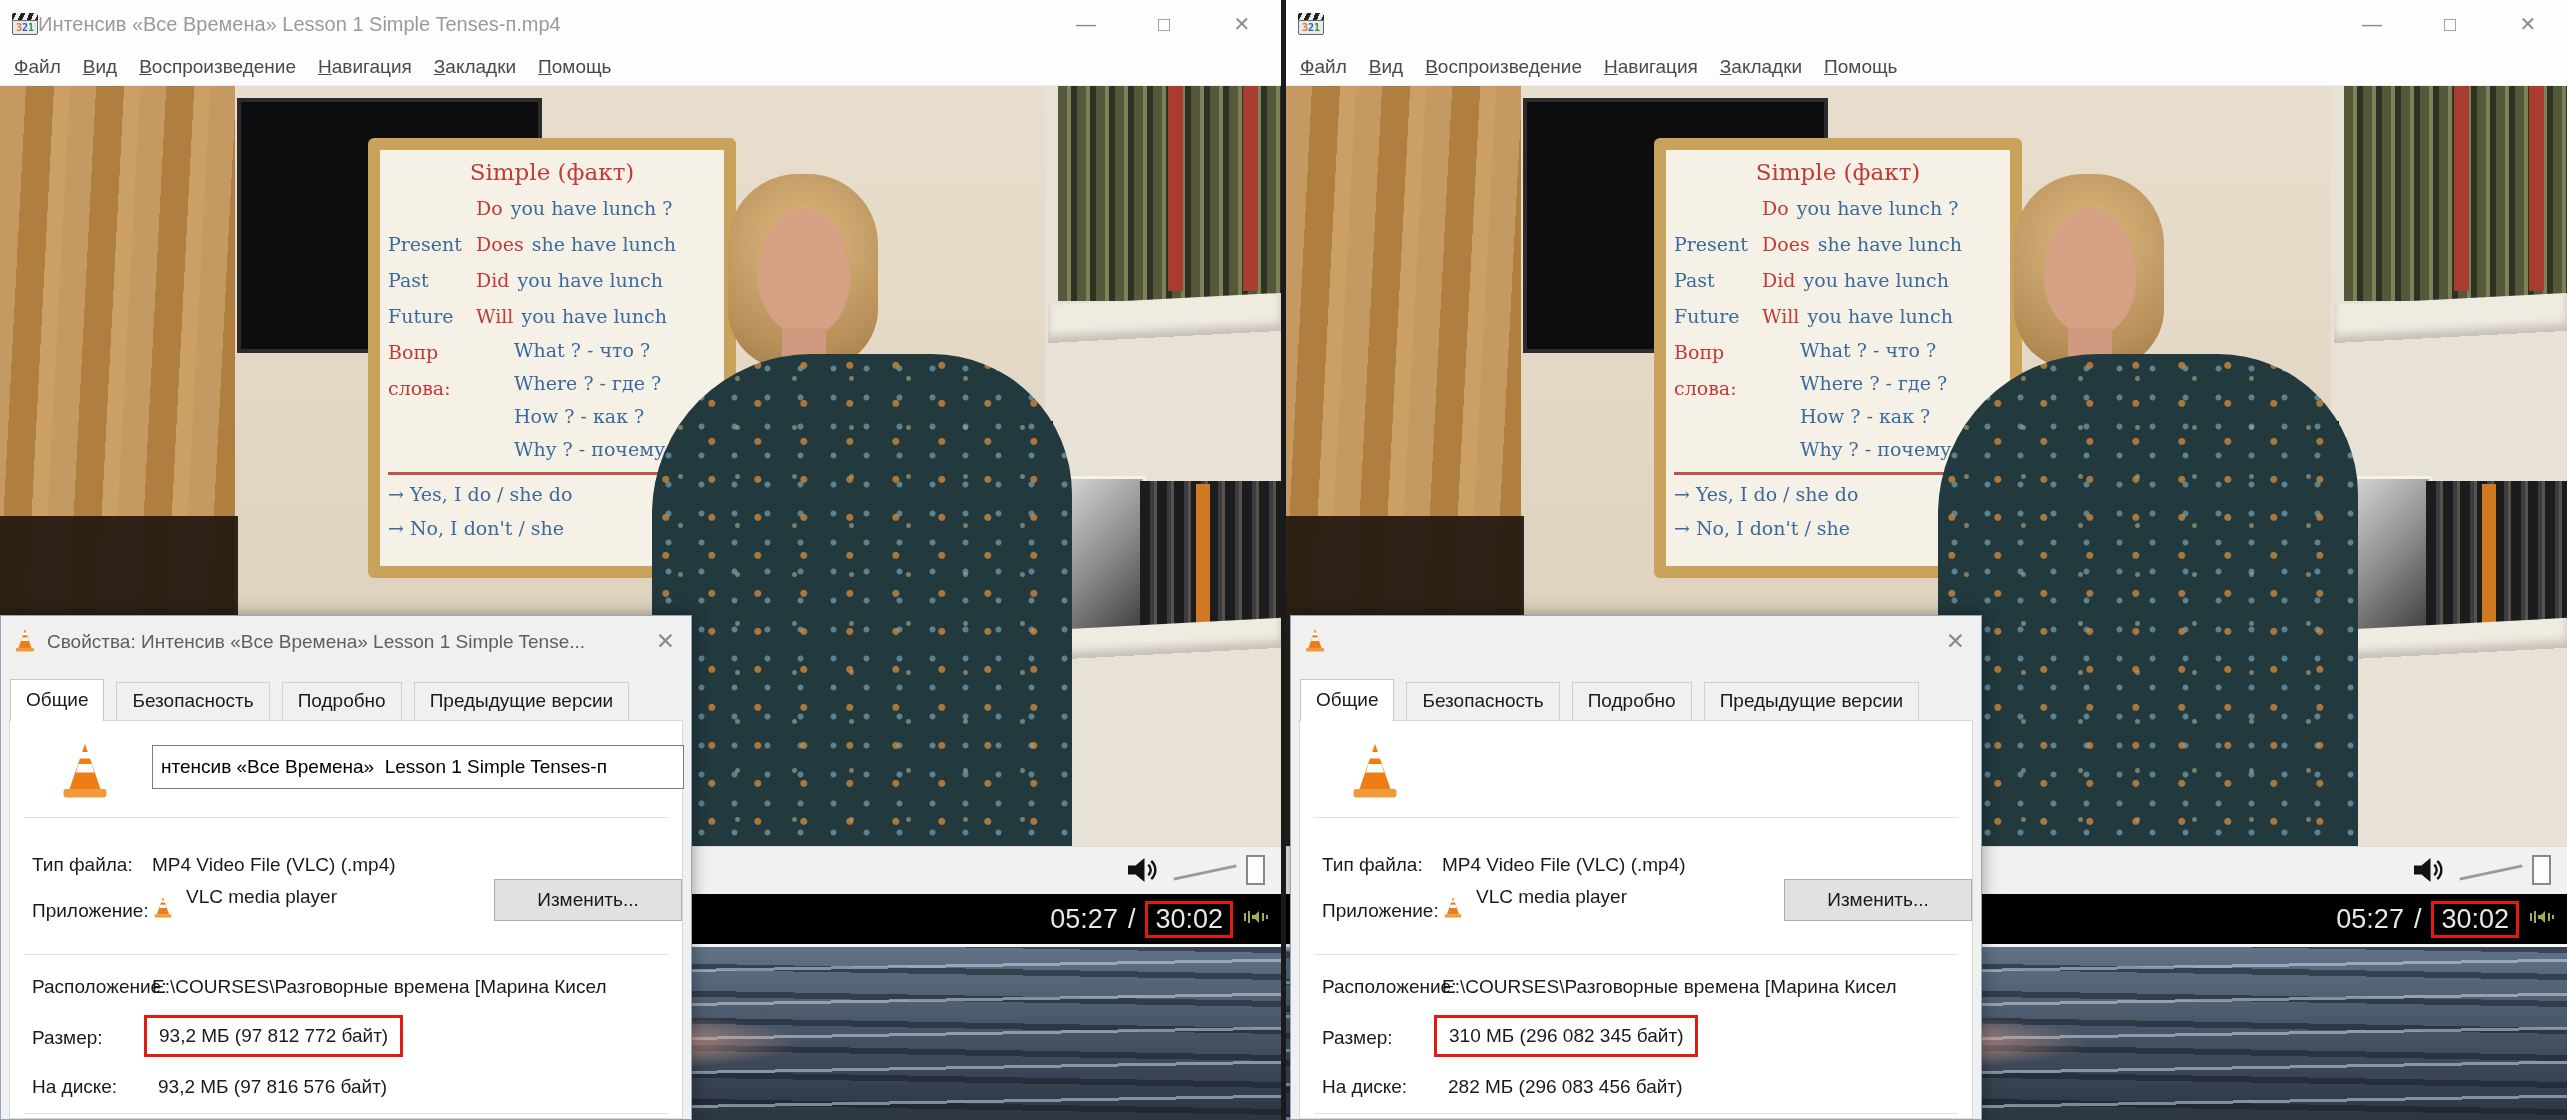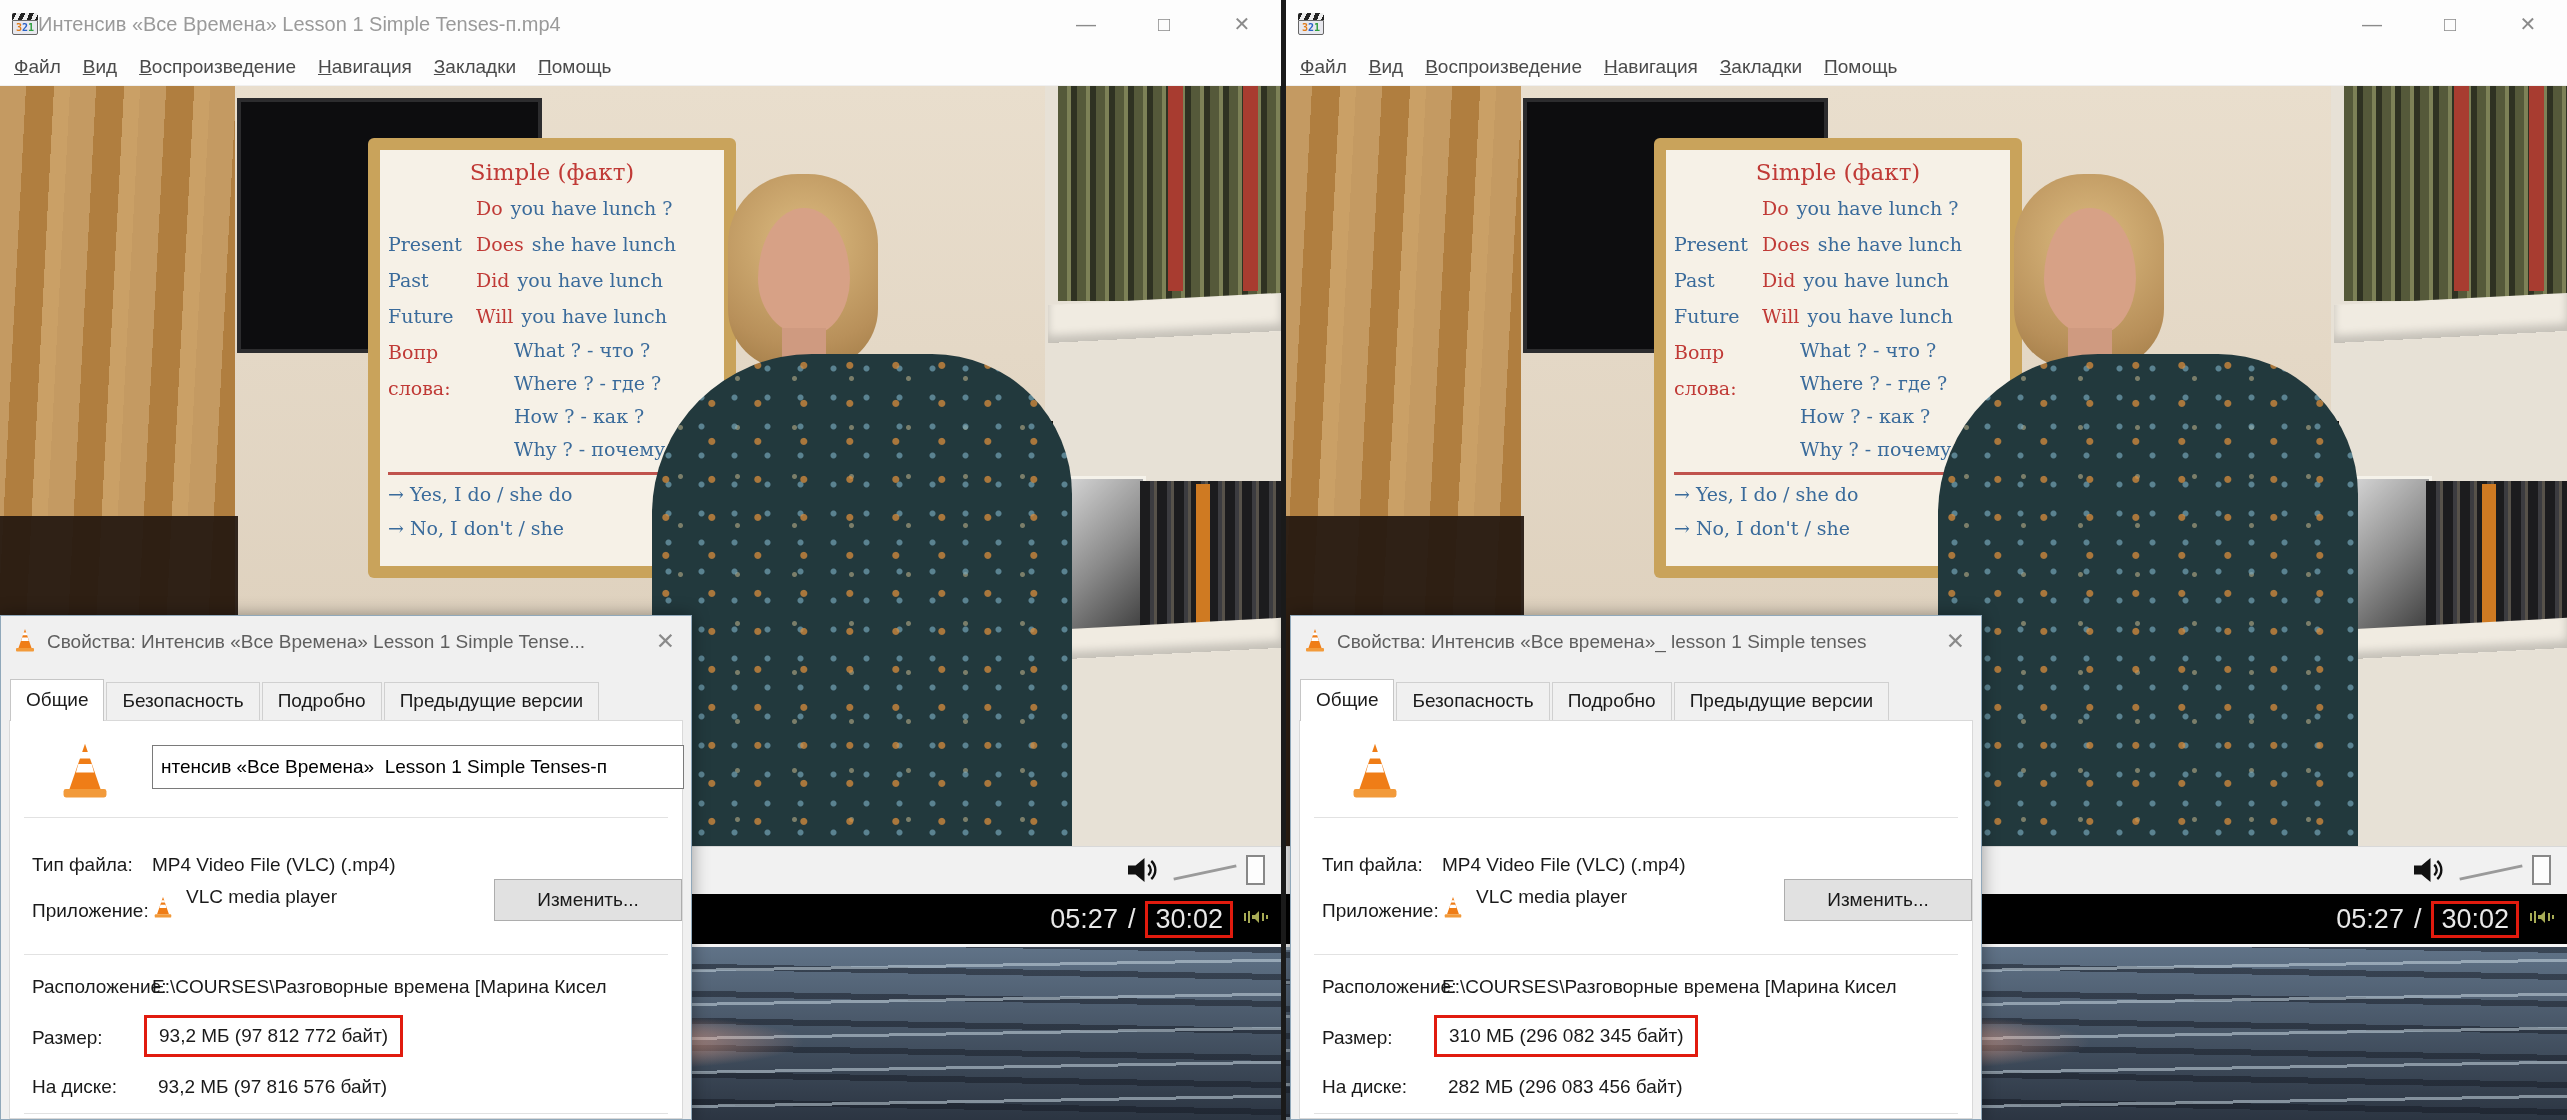--- a/index.html
+++ b/index.html
@@ -93,21 +93,21 @@
   
   .dialog{position:absolute;top:615px;width:692px;height:505px;background:#f0f0f0;
       border:1px solid #90a8ba;box-shadow:0 0 16px rgba(0,0,0,.38);box-sizing:border-box;z-index:5;}
   .win.left .dialog{left:0;} .win.right .dialog{left:4px;}
   .dlg-title{position:relative;height:52px;display:flex;align-items:center;background:#f0f0f0;}
   .dlg-title .cone{margin-left:12px;}
   .dlg-title-text{margin-left:10px;font-size:19px;color:#5f5f5f;white-space:nowrap;overflow:hidden;max-width:580px;}
   .dlg-close{position:absolute;right:16px;top:12px;font-size:23px;color:#8a8a8a;}
   .dlg-tabs{position:absolute;top:62px;left:9px;display:flex;align-items:flex-end;z-index:2;}
   .tab{font-size:19px;color:#1a1a1a;padding:7px 15px 8px;border:1px solid #d0d0d0;border-bottom:none;
-       background:#f0f0f0;margin-right:2px;white-space:nowrap;}
+       background:#f0f0f0;margin-right:12px;white-space:nowrap;}
   .tab.active{background:#fff;padding:9px 15px 10px;position:relative;top:1px;border-color:#c6c6c6;}
   .dlg-panel{position:absolute;top:104px;left:8px;right:8px;bottom:0;background:#fff;
       border:1px solid #d9d9d9;box-sizing:border-box;}
   .cone{display:inline-block;}
   .bigcone{position:absolute;left:46px;top:18px;}
   .fn-input{position:absolute;left:142px;top:24px;width:532px;height:44px;border:1px solid #7a7a7a;
       font-family:"Liberation Sans",sans-serif;font-size:19px;color:#000;padding:0 8px;box-sizing:border-box;background:#fff;}
   .sep{position:absolute;left:14px;right:14px;height:1px;background:#e2e2e2;}
   .s1{top:96px;} .s2{top:233px;} .s3{top:392px;}
   .frow{position:absolute;font-size:19px;color:#1a1a1a;white-space:nowrap;}
@@ -397,21 +397,20 @@
     <div class="dialog">
       <div class="dlg-title">
         <span class="cone">
           <svg width="24" height="26" viewBox="0 0 24 26">
               <polygon points="12,2 18.5,21 5.5,21" fill="#ef7d17"></polygon>
               <polygon points="9.2,10.5 14.8,10.5 15.8,14 8.2,14" fill="#fff"></polygon>
               <polygon points="10.4,5.5 13.6,5.5 14.4,8.2 9.6,8.2" fill="#fff"></polygon>
               <rect x="3" y="21" width="18" height="3.5" rx="1" fill="#f29a3a"></rect>
             </svg>
         </span>
-        <span class="dlg-title-text">Свойства: Интенсив «Все времена»_ lesson 1 Simple tenses</span>
         <span class="dlg-close">✕</span>
       </div>
       <div class="dlg-tabs">
         <span class="tab active">Общие</span>
         <span class="tab">Безопасность</span>
         <span class="tab">Подробно</span>
         <span class="tab">Предыдущие версии</span>
       </div>
       <div class="dlg-panel">
         <span class="bigcone">

